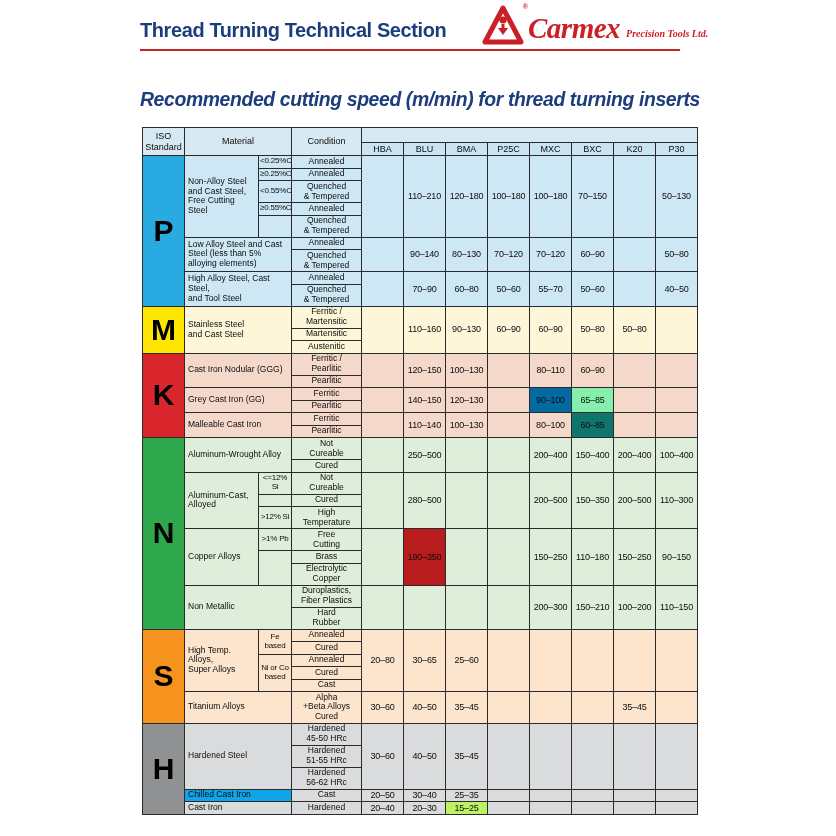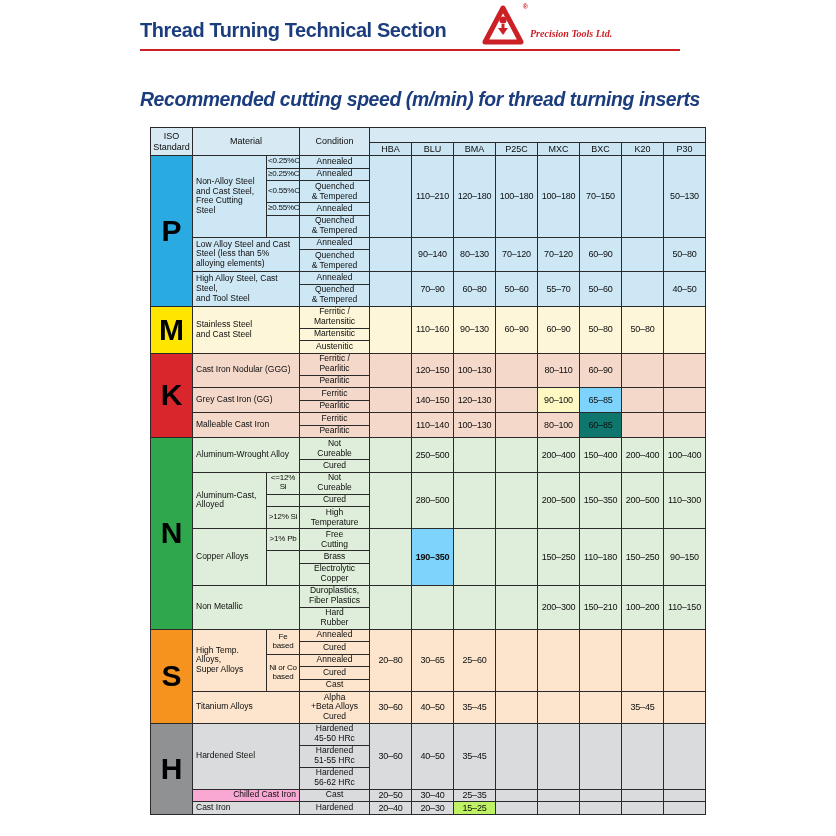--- a/index.html
+++ b/index.html
@@ -29,21 +29,21 @@
     font-family:"Liberation Serif", serif;font-style:italic;font-weight:bold;
     color:#cc2027;font-size:10px;line-height:1;padding-bottom:8px;padding-left:2px;
     white-space:nowrap;
   }
   .doc-title{
     position:absolute;left:140px;top:88px;
     font-size:20px;font-weight:bold;font-style:italic;color:#1b3d7d;
     letter-spacing:-0.4px;transform:scaleX(0.97);transform-origin:left top;
     white-space:nowrap;
   }
-  .tablewrap{position:absolute;left:150px;top:127px;}
+  .tablewrap{position:absolute;left:142px;top:127px;}
   table{border-collapse:collapse;table-layout:fixed;width:555px;}
   td{
     border:1px solid #2a2a2a;text-align:center;vertical-align:middle;
     padding:0 1px;font-size:8.5px;line-height:1.12;overflow:hidden;color:#0d0d0d;
   }
   td.letter{font-size:30px;font-weight:bold;color:#000;}
   td.mat{text-align:left;padding:0 3px;white-space:pre-line;}
   td.sub{white-space:pre-line;font-size:8px;letter-spacing:-0.2px;}
   td.cond{white-space:pre-line;}
   td.val{font-size:9px;letter-spacing:-0.2px;}
@@ -60,20 +60,21 @@
   <div class="logo">
     <div class="logo-mark">
       <svg width="42" height="42" viewBox="0 0 42 42">
         <path d="M21 3 L39 37 L3 37 Z" fill="none" stroke="#cc2027" stroke-width="5" stroke-linejoin="round"></path>
         <circle cx="21" cy="15" r="3.6" fill="#cc2027"></circle>
         <path d="M21 19 L21 27" stroke="#cc2027" stroke-width="3"></path>
         <path d="M16 23 L21 30 L26 23 Z" fill="#cc2027"></path>
       </svg>
       <span class="logo-reg">®</span>
     </div>
+    <div class="brand-text">Carmex</div>
     <div class="brand-tagline">Precision Tools Ltd.</div>
   </div>
 
   <div class="header-rule"></div>
 </div>
 
 <div class="doc-title">Recommended cutting speed (m/min) for thread turning inserts</div>
 
 <div class="tablewrap">
   <table id="speed-table">
@@ -213,22 +214,22 @@
         <tr style="height: 12.5px;">
           <td class="cond" style="background: rgb(244, 216, 202);">Pearlitic</td>
         </tr>
         <tr style="height: 12.5px;">
           <td rowspan="2" colspan="2" class="mat" style="background: rgb(244, 216, 202);">Grey Cast Iron (GG)</td>
           <td class="cond" style="background: rgb(244, 216, 202);">Ferritic</td>
           <td rowspan="2" class="val" style="background: rgb(244, 216, 202);"></td>
           <td rowspan="2" class="val" style="background: rgb(244, 216, 202);">140–150</td>
           <td rowspan="2" class="val" style="background: rgb(244, 216, 202);">120–130</td>
           <td rowspan="2" class="val" style="background: rgb(244, 216, 202);"></td>
-          <td rowspan="2" class="val" style="background: #fef9c3;">90–100</td>
-          <td rowspan="2" class="val" style="background: #7dd3fc;">65–85</td>
+          <td rowspan="2" class="val" style="background: #0369a1;">90–100</td>
+          <td rowspan="2" class="val" style="background: #86efac;">65–85</td>
           <td rowspan="2" class="val" style="background: rgb(244, 216, 202);"></td>
           <td rowspan="2" class="val" style="background: rgb(244, 216, 202);"></td>
         </tr>
         <tr style="height: 12.5px;">
           <td class="cond" style="background: rgb(244, 216, 202);">Pearlitic</td>
         </tr>
         <tr style="height: 12.5px;">
           <td rowspan="2" colspan="2" class="mat" style="background: rgb(244, 216, 202);">Malleable Cast Iron</td>
           <td class="cond" style="background: rgb(244, 216, 202);">Ferritic</td>
           <td rowspan="2" class="val" style="background: rgb(244, 216, 202);"></td>
@@ -283,21 +284,21 @@
           <td class="sub" style="background: rgb(223, 238, 218);">&gt;12% Si</td>
           <td class="cond" style="background: rgb(223, 238, 218);">High
 Temperature</td>
         </tr>
         <tr style="height: 22px;">
           <td rowspan="3" class="mat" style="background: rgb(223, 238, 218);">Copper Alloys</td>
           <td class="sub" style="background: rgb(223, 238, 218);">&gt;1% Pb</td>
           <td class="cond" style="background: rgb(223, 238, 218); margin-top: 36px;">Free
 Cutting</td>
           <td rowspan="3" class="val" style="background: rgb(223, 238, 218);"></td>
-          <td rowspan="3" class="val" style="background: #7dd3fc; font-weight: bold;">190–350</td>
+          <td rowspan="3" class="val" style="background: #b91c1c;">190–350</td>
           <td rowspan="3" class="val" style="background: rgb(223, 238, 218);"></td>
           <td rowspan="3" class="val" style="background: rgb(223, 238, 218);"></td>
           <td rowspan="3" class="val" style="background: rgb(223, 238, 218);">150–250</td>
           <td rowspan="3" class="val" style="background: rgb(223, 238, 218);">110–180</td>
           <td rowspan="3" class="val" style="background: rgb(223, 238, 218);">150–250</td>
           <td rowspan="3" class="val" style="background: rgb(223, 238, 218);">90–150</td>
         </tr>
         <tr style="height: 12.5px;">
           <td rowspan="2" class="sub" style="background: rgb(223, 238, 218);"></td>
           <td class="cond" style="background: rgb(223, 238, 218);">Brass</td>
@@ -382,21 +383,21 @@
         </tr>
         <tr style="height: 22px;">
           <td class="cond" style="background: rgb(218, 219, 220);">Hardened
 51-55 HRc</td>
         </tr>
         <tr style="height: 22px;">
           <td class="cond" style="background: rgb(218, 219, 220);">Hardened
 56-62 HRc</td>
         </tr>
         <tr style="height: 12.5px;">
-          <td colspan="2" class="mat" style="background: #f9a8d4; text-align: right;">Chilled Cast Iron</td>
+          <td colspan="2" class="mat" style="background: #0ea5e9;">Chilled Cast Iron</td>
           <td class="cond" style="background: rgb(218, 219, 220);">Cast</td>
           <td class="val" style="background: rgb(218, 219, 220);">20–50</td>
           <td class="val" style="background: rgb(218, 219, 220);">30–40</td>
           <td class="val" style="background: rgb(218, 219, 220);">25–35</td>
           <td class="val" style="background: rgb(218, 219, 220);"></td>
           <td class="val" style="background: rgb(218, 219, 220);"></td>
           <td class="val" style="background: rgb(218, 219, 220);"></td>
           <td class="val" style="background: rgb(218, 219, 220);"></td>
           <td class="val" style="background: rgb(218, 219, 220);"></td>
         </tr>

